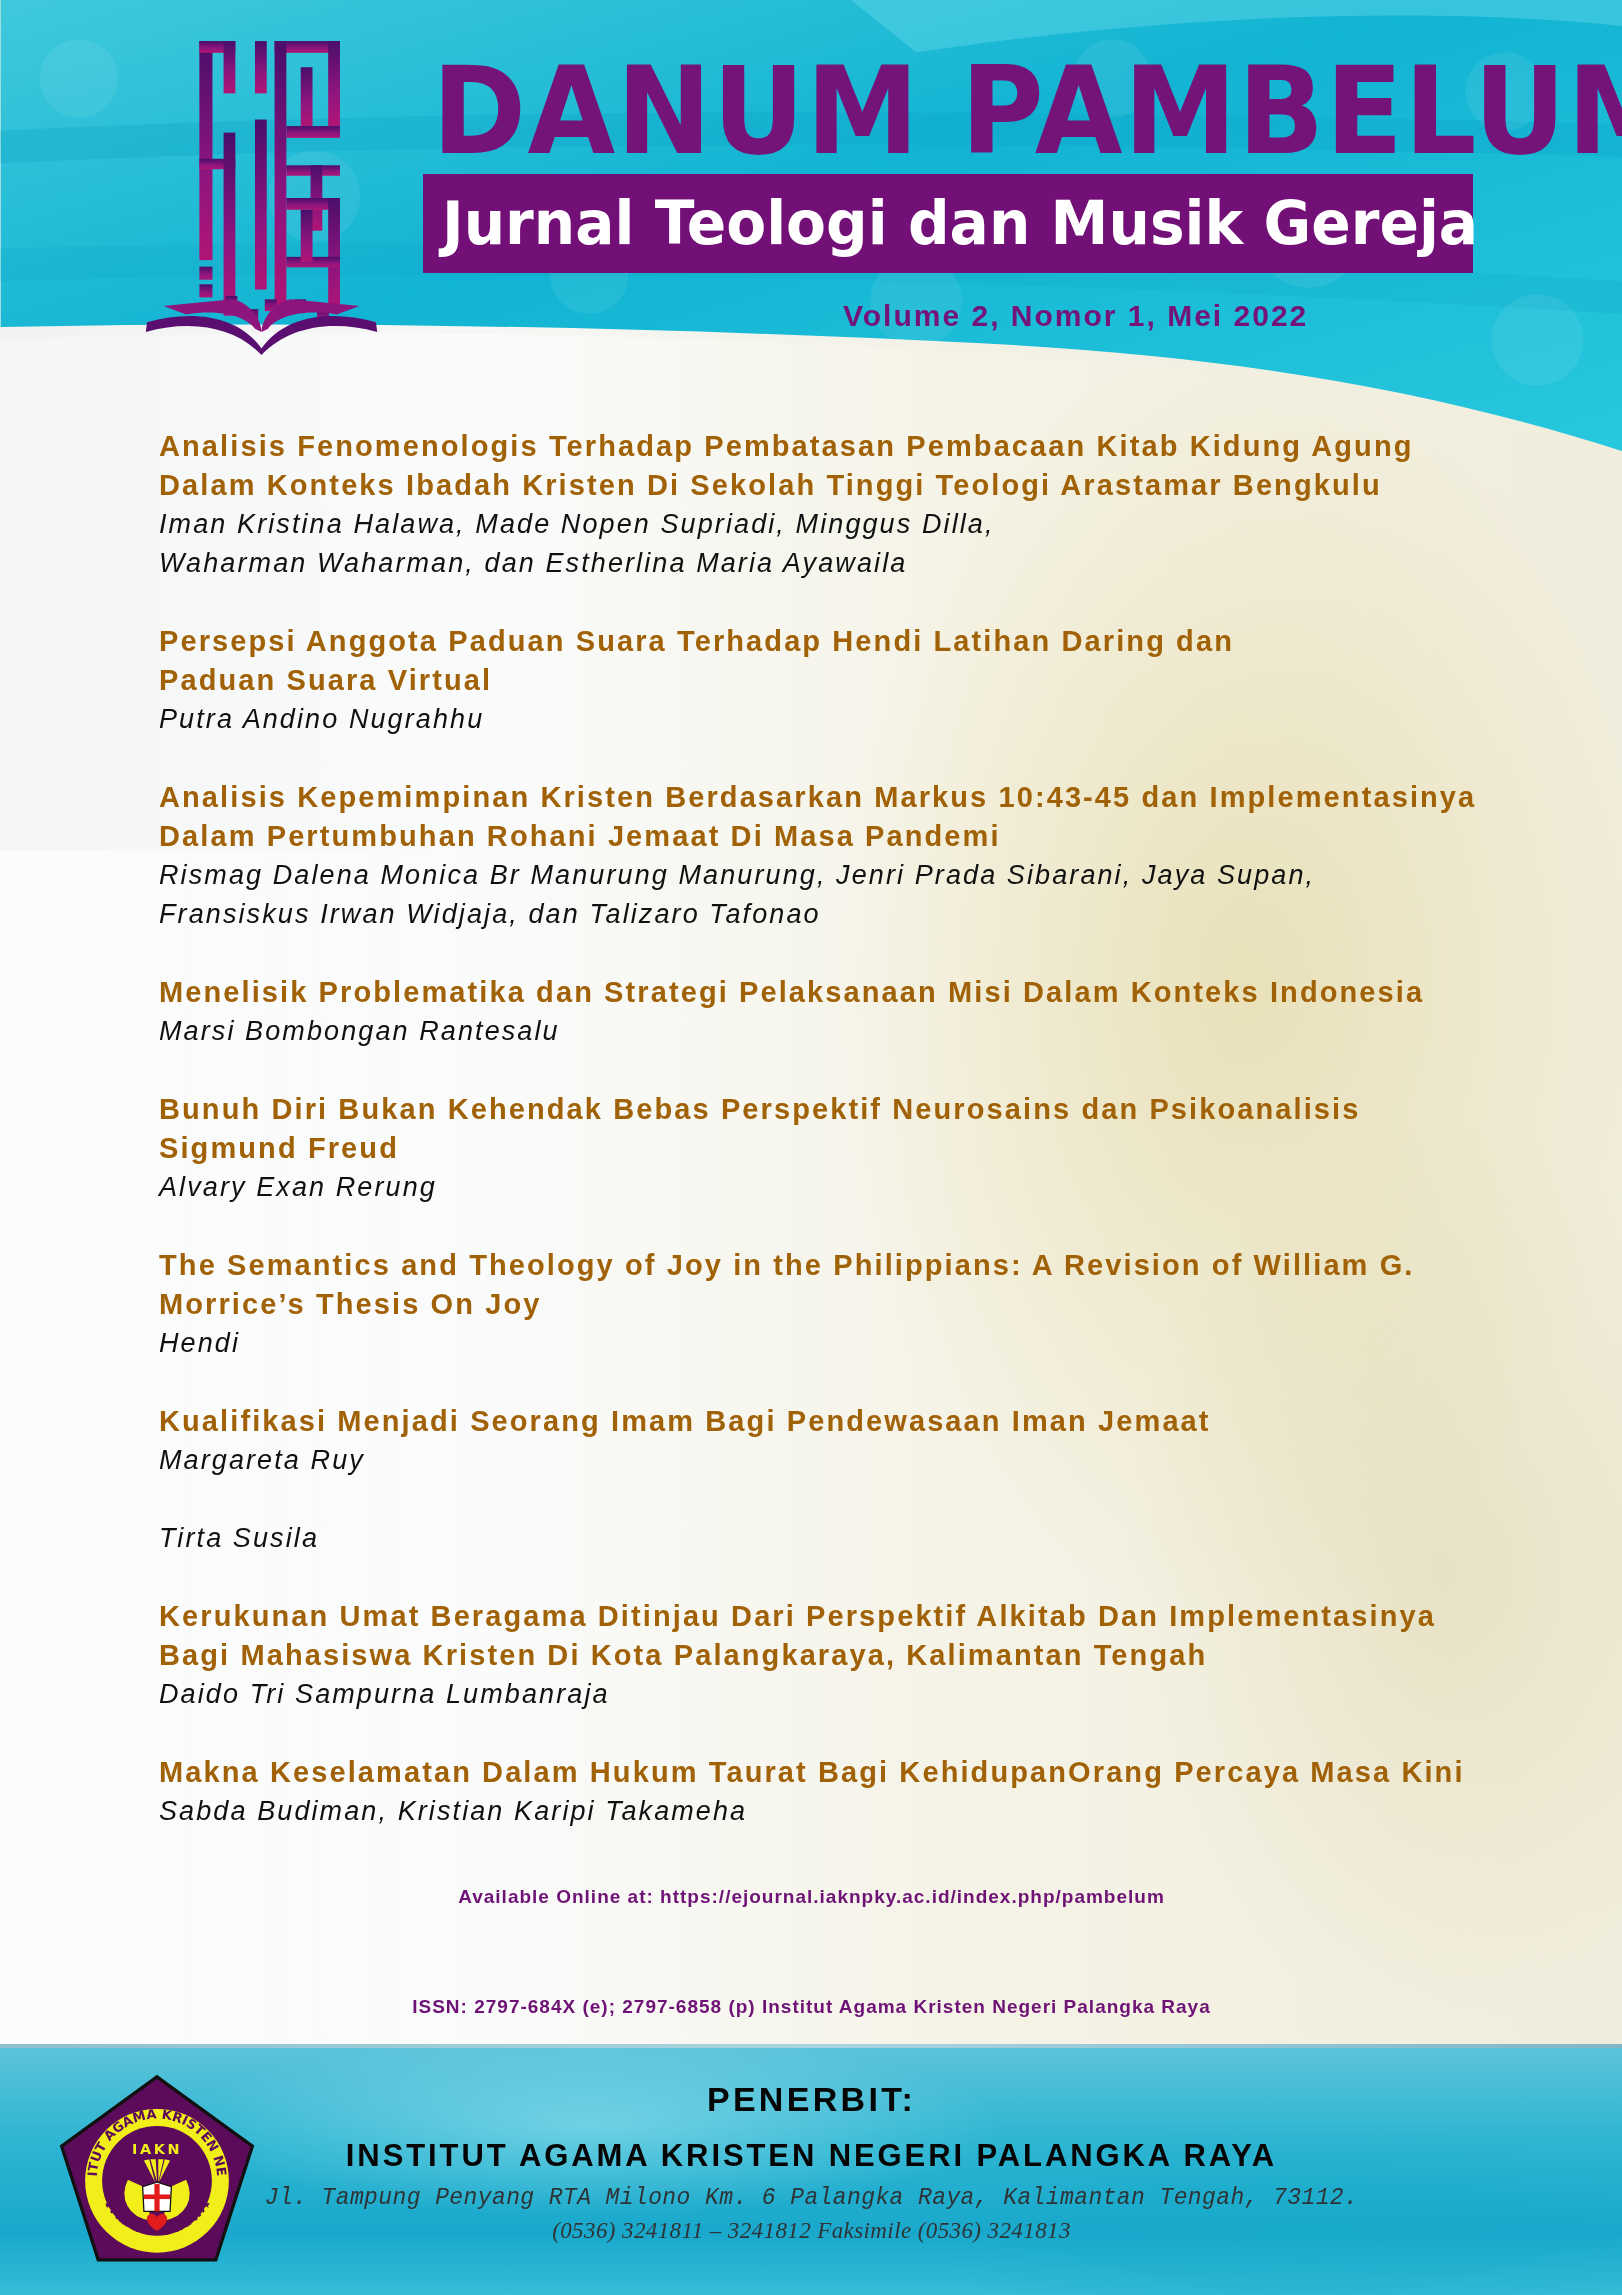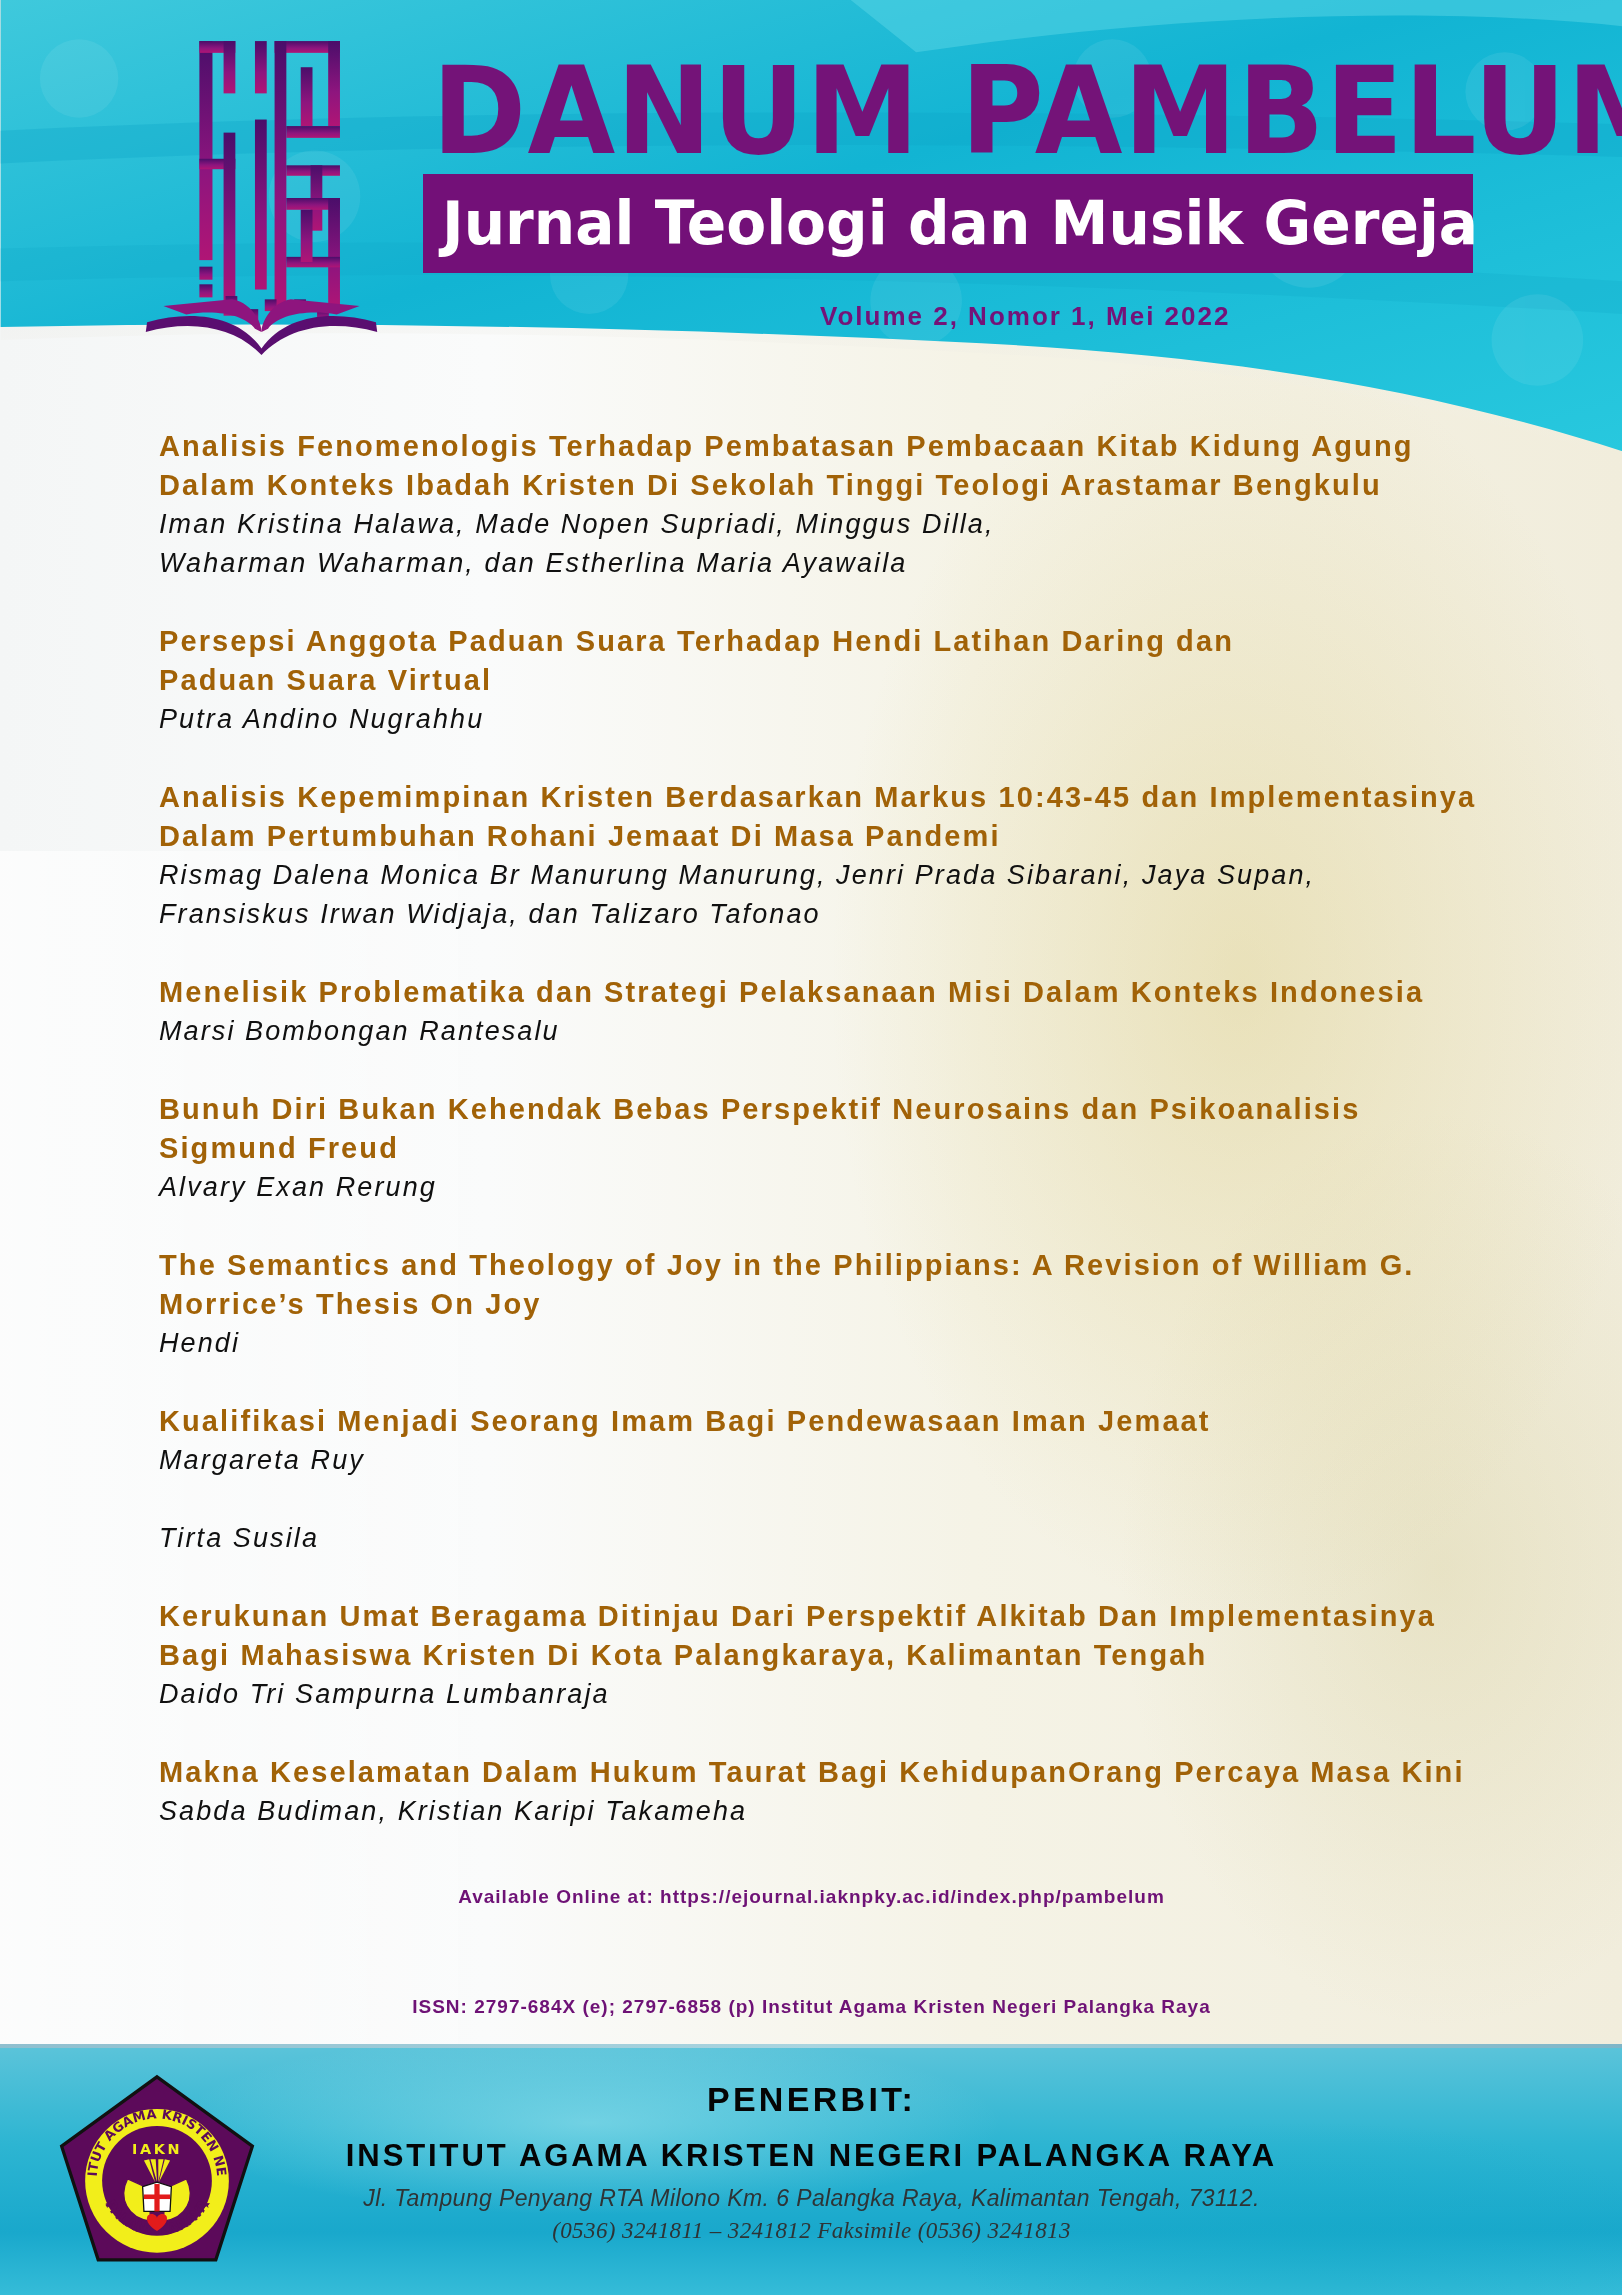--- a/index.html
+++ b/index.html
@@ -37,22 +37,22 @@
     position:absolute; left:423px; top:174px; width:1050px; height:99px;
     background:#731078;
   }
   .subtitle-text {
     position:absolute; left:442px; top:181px; width:1021px;
     font-family:"DejaVu Sans", sans-serif; font-weight:bold;
     font-size:60px; line-height:85px; color:#ffffff; white-space:nowrap;
     transform:scaleX(0.97); transform-origin:left top;
   }
   .volume {
-    position:absolute; left:820px; top:293px; width:589px;
-    font-weight:bold; font-size:26px; line-height:46px; color:#741378;
+    position:absolute; left:843px; top:293px; width:589px;
+    font-weight:bold; font-size:30px; line-height:46px; color:#741378;
     letter-spacing:2px; white-space:nowrap;
   }
   
   .articles { position:absolute; left:159px; top:427px; width:1374px; }
   .article { margin-bottom:39px; }
   .article-title {
     font-weight:bold; font-size:29px; line-height:39px; color:#a16207;
     letter-spacing:2.1px; white-space:pre-line;
   }
   .article-authors {
@@ -245,15 +245,15 @@
   <path d="M128 172 L150 165 L172 172 L170 210 L130 210 Z" fill="#ffffff" stroke="#111" stroke-width="2"></path>
   <rect x="146" y="168" width="8" height="42" fill="#e21b1b"></rect>
   <rect x="130" y="184" width="40" height="7" fill="#e21b1b"></rect>
   <path d="M150 240 C130 228 132 214 142 214 C147 214 150 218 150 220 C150 218 153 214 158 214 C168 214 170 228 150 240 Z" fill="#e21b1b"></path>
   <text x="70" y="205" font-size="16" fill="#5c0a5a">★</text>
   <text x="218" y="205" font-size="16" fill="#5c0a5a">★</text>
 </svg>
 
 <div class="penerbit penerbit-label">PENERBIT:</div>
 <div class="penerbit penerbit-name">INSTITUT AGAMA KRISTEN NEGERI PALANGKA RAYA</div>
-<div class="address" style="top:2182px;">Jl. Tampung Penyang RTA Milono Km. 6 Palangka Raya, Kalimantan Tengah, 73112.</div>
+<div class="address" style="top:2182px;font-family:Liberation Mono, monospace;">Jl. Tampung Penyang RTA Milono Km. 6 Palangka Raya, Kalimantan Tengah, 73112.</div>
 <div class="address" style="top:2214px;font-family:Liberation Serif, serif;">(0536) 3241811 – 3241812 Faksimile (0536) 3241813</div>
 
 
 </body></html>

